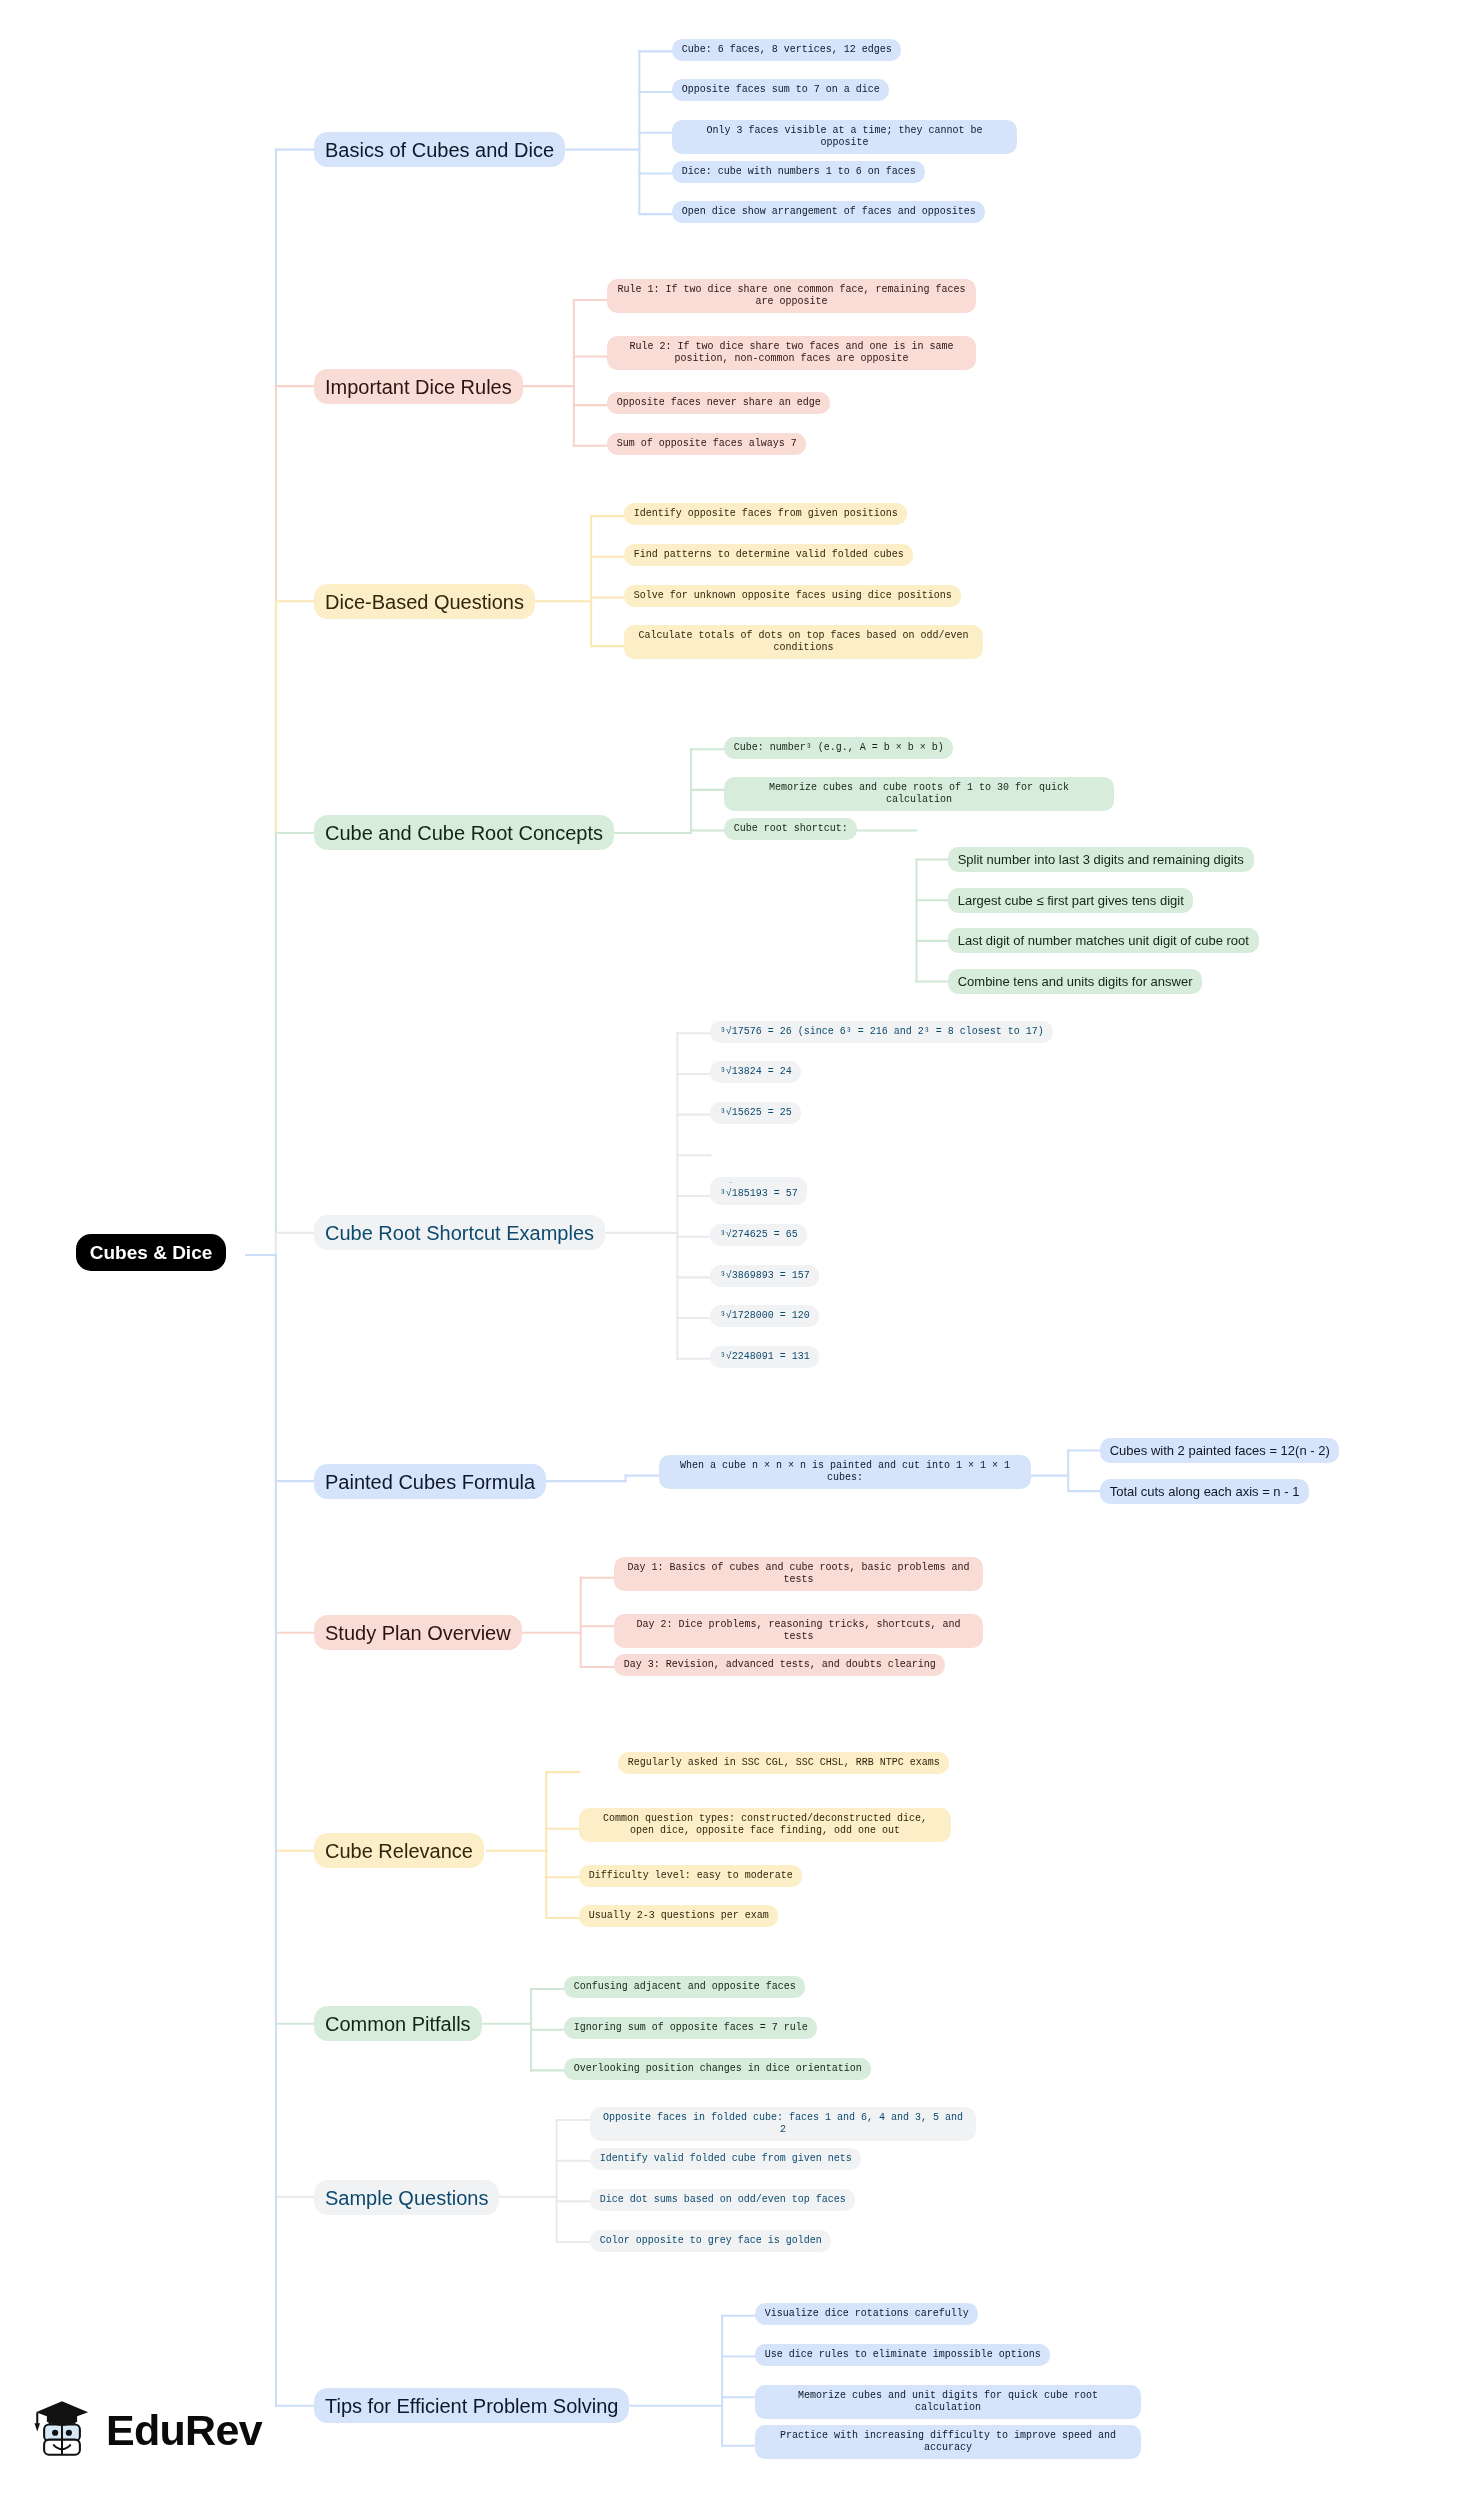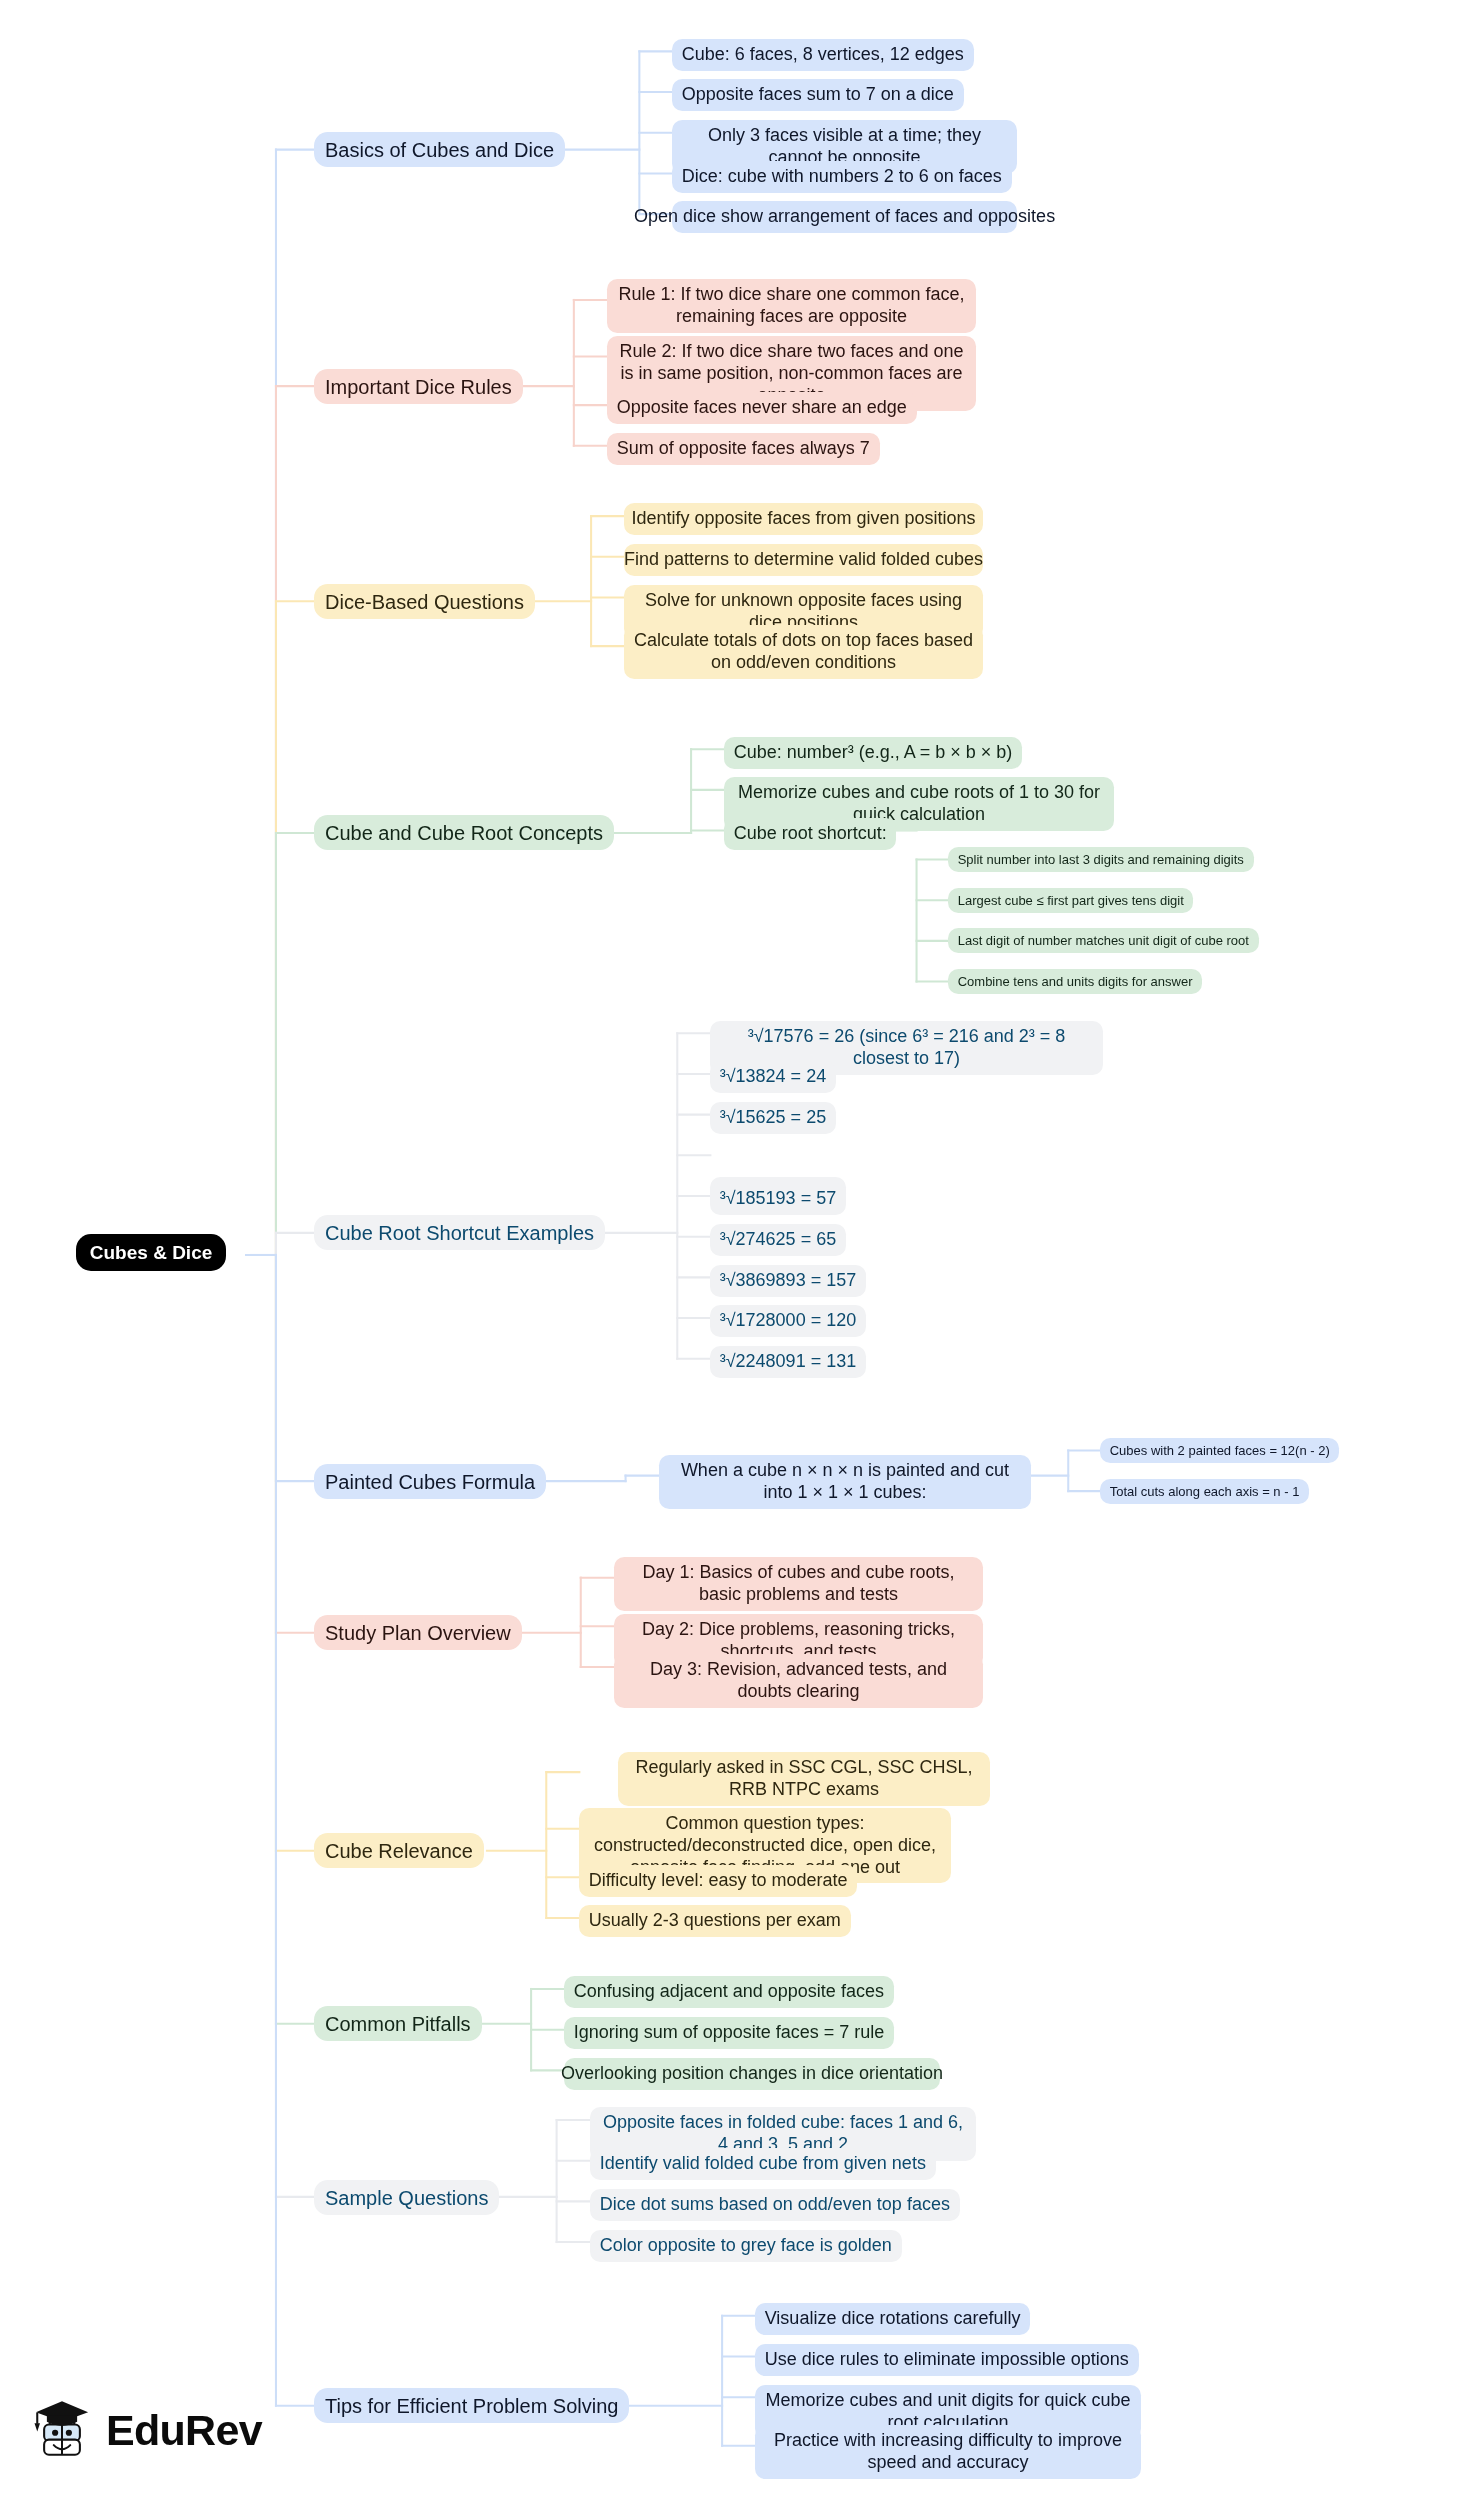--- a/index.html
+++ b/index.html
@@ -38,21 +38,21 @@
     border-radius:15px;
     padding:6.9px 13.8px;
   }
   
   .lvl1{
     font-size:20px;
     border-radius:13.8px;
     padding:5.5px 11px;
   }
   
-  .lvl2{ font-size:18px; border-radius:10.3px; padding:4.8px 9.7px; }
+  .lvl2{ font-size:10px; border-radius:10.3px; padding:4.8px 9.7px;font-family:Liberation Mono, monospace; }
   .lvl3{ font-size:13px; border-radius:10.3px; padding:4.8px 9.7px; }
 
   .c-blue  { background:#d6e4fb; color:#0f172a; }
   .c-pink  { background:#fadcd6; color:#2b1411; }
   .c-yellow{ background:#fceec6; color:#2e2710; }
   .c-green { background:#d8ecdb; color:#122618; }
   .c-grey  { background:#f1f2f4; color:#0c4a6e; }
 
   
   #logo{
@@ -194,21 +194,21 @@
       <div class="node lvl2 c-blue" style="max-width: 345px; left: 672px; white-space: nowrap; top: 39px;">
         <span>Cube: 6 faces, 8 vertices, 12 edges</span>
       </div>
       <div class="node lvl2 c-blue" style="max-width: 345px; left: 672px; white-space: nowrap; top: 79px;">
         <span>Opposite faces sum to 7 on a dice</span>
       </div>
       <div class="node lvl2 c-blue" style="max-width: 345px; left: 672px; top: 120px;">
         <span>Only 3 faces visible at a time; they cannot be opposite</span>
       </div>
       <div class="node lvl2 c-blue" style="max-width: 345px; left: 672px; white-space: nowrap; top: 161px;">
-        <span>Dice: cube with numbers 2 to 6 on faces</span>
+        <span>Dice: cube with numbers 1 to 6 on faces</span>
       </div>
       <div class="node lvl2 c-blue" style="max-width: 345px; left: 672px; white-space: nowrap; top: 201px;">
         <span>Open dice show arrangement of faces and opposites</span>
       </div>
       <div class="node lvl1 c-pink" style="left: 314px; white-space: nowrap; top: 369px;">
         <span>Important Dice Rules</span>
       </div>
       <div class="node lvl2 c-pink" style="max-width: 369px; left: 607px; top: 279px;">
         <span>Rule 1: If two dice share one common face, remaining faces are opposite</span>
       </div>

